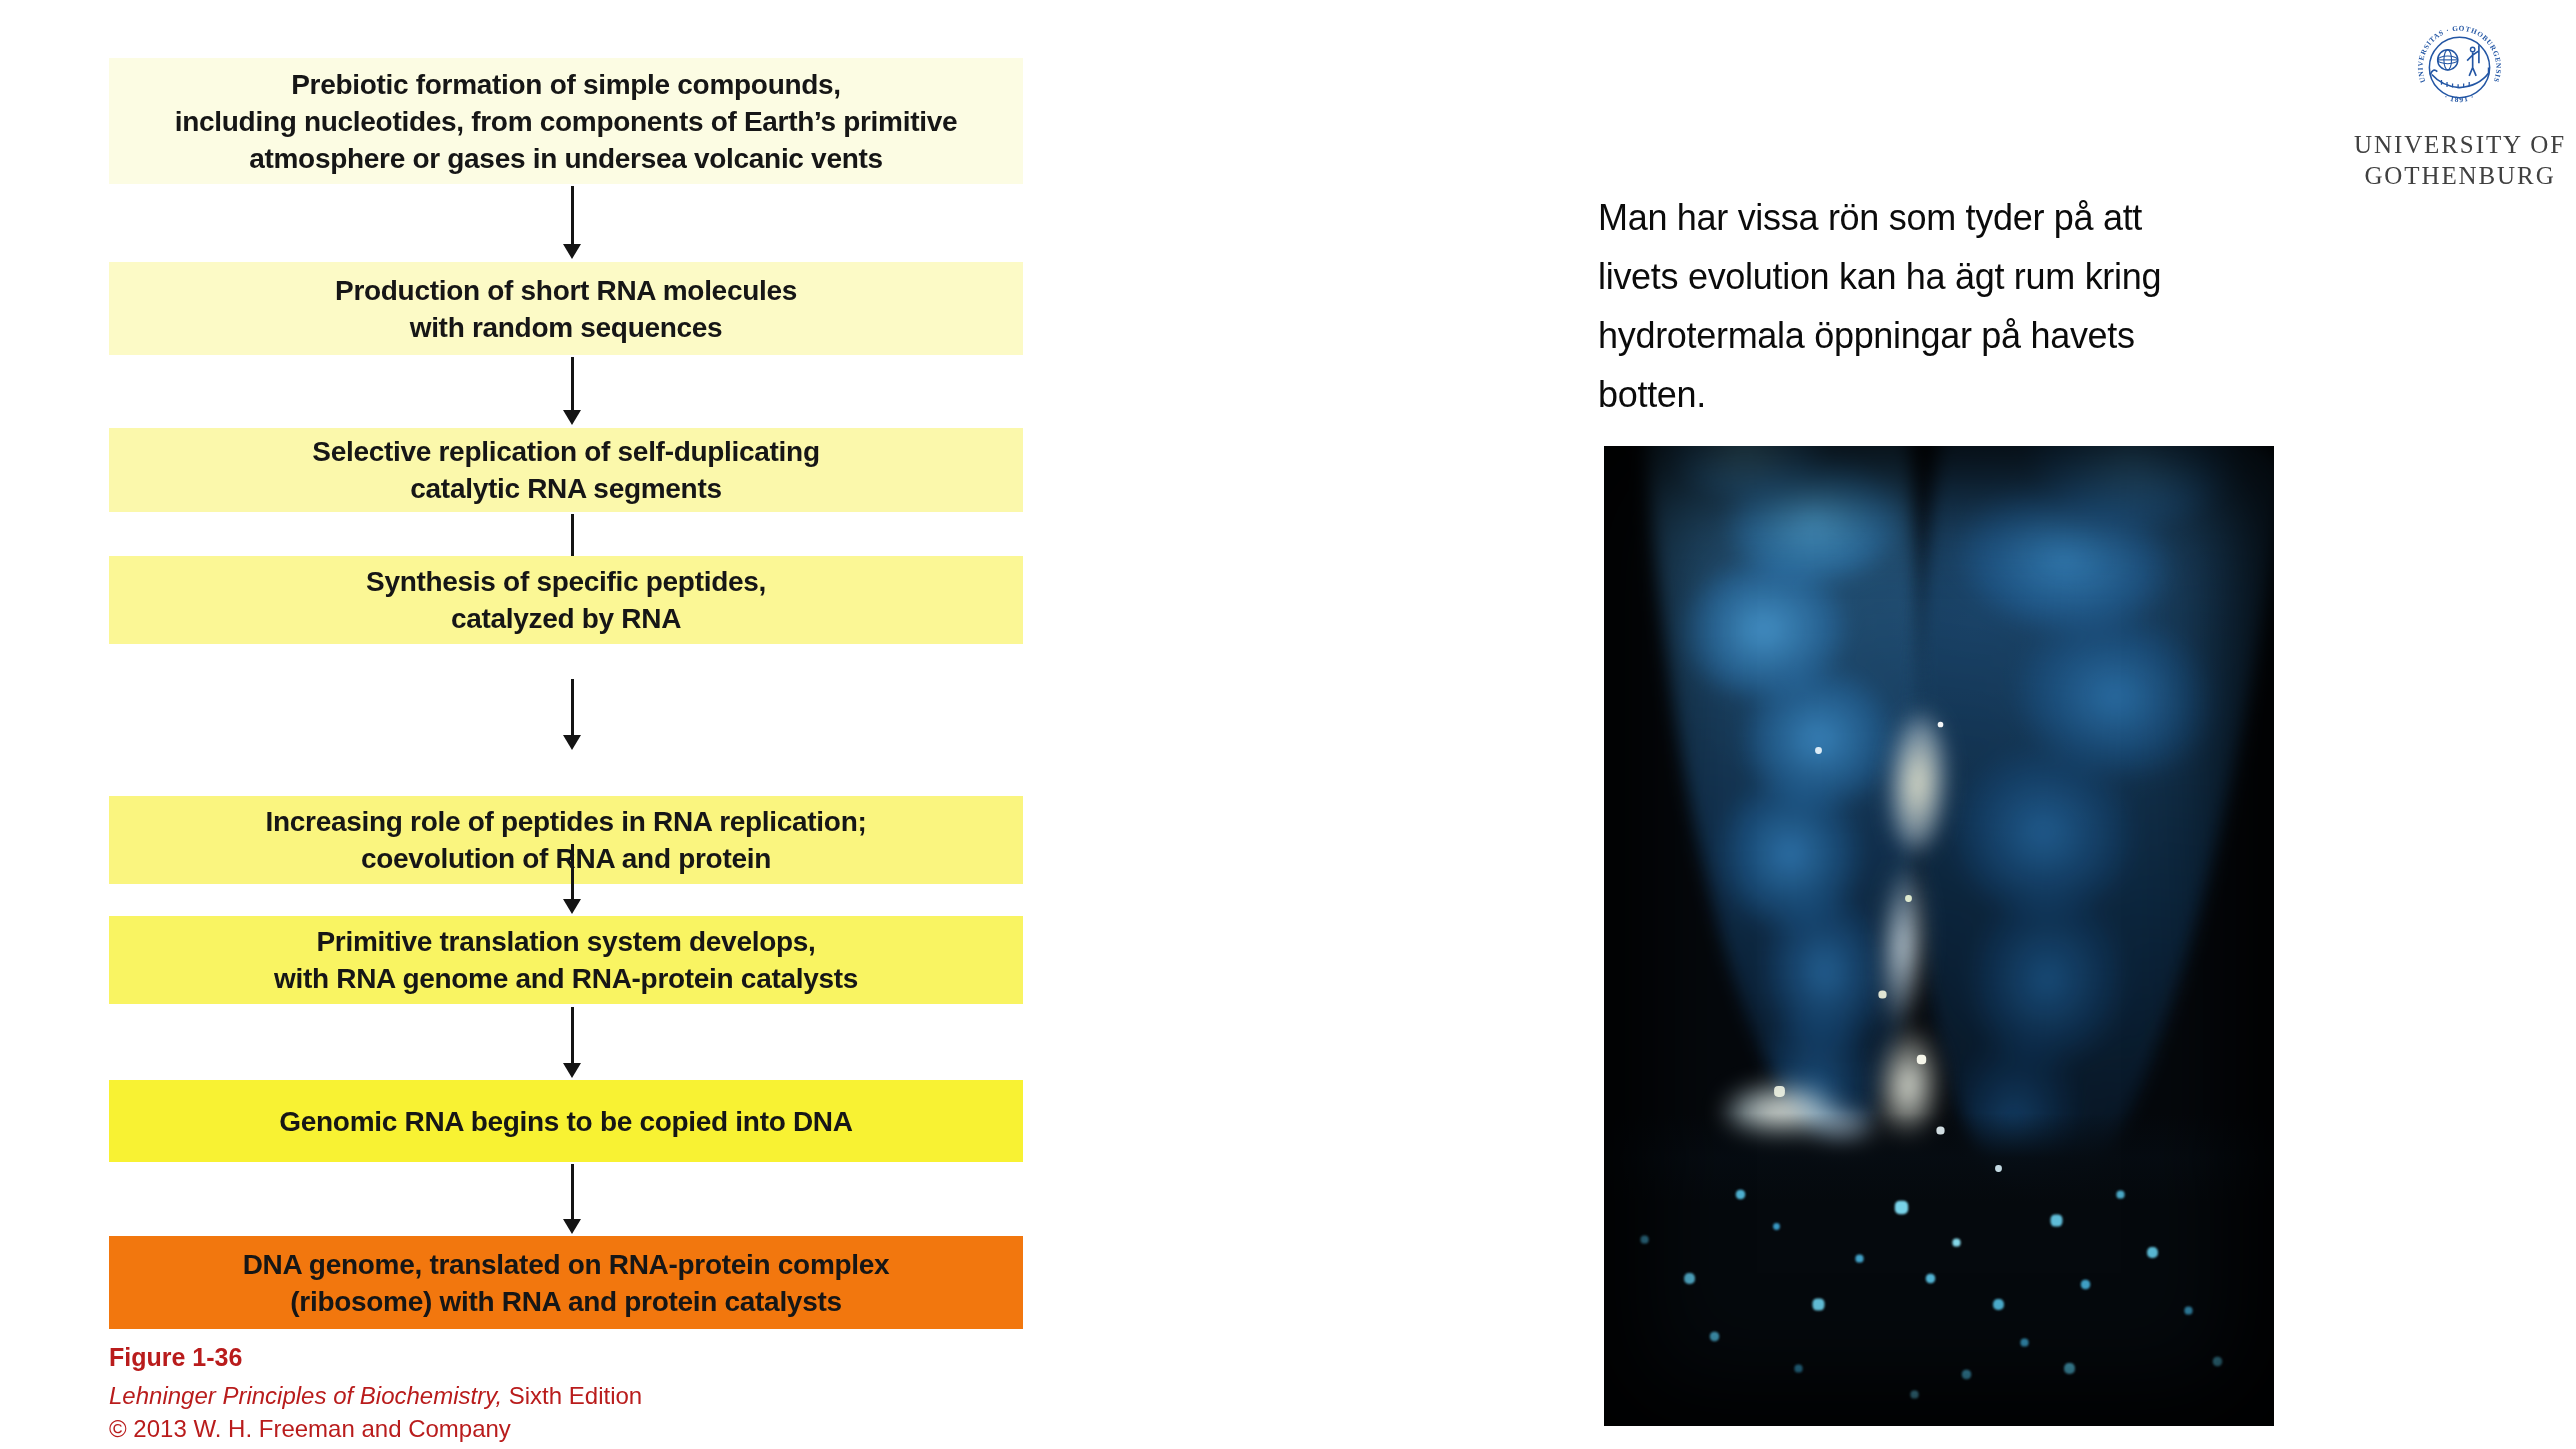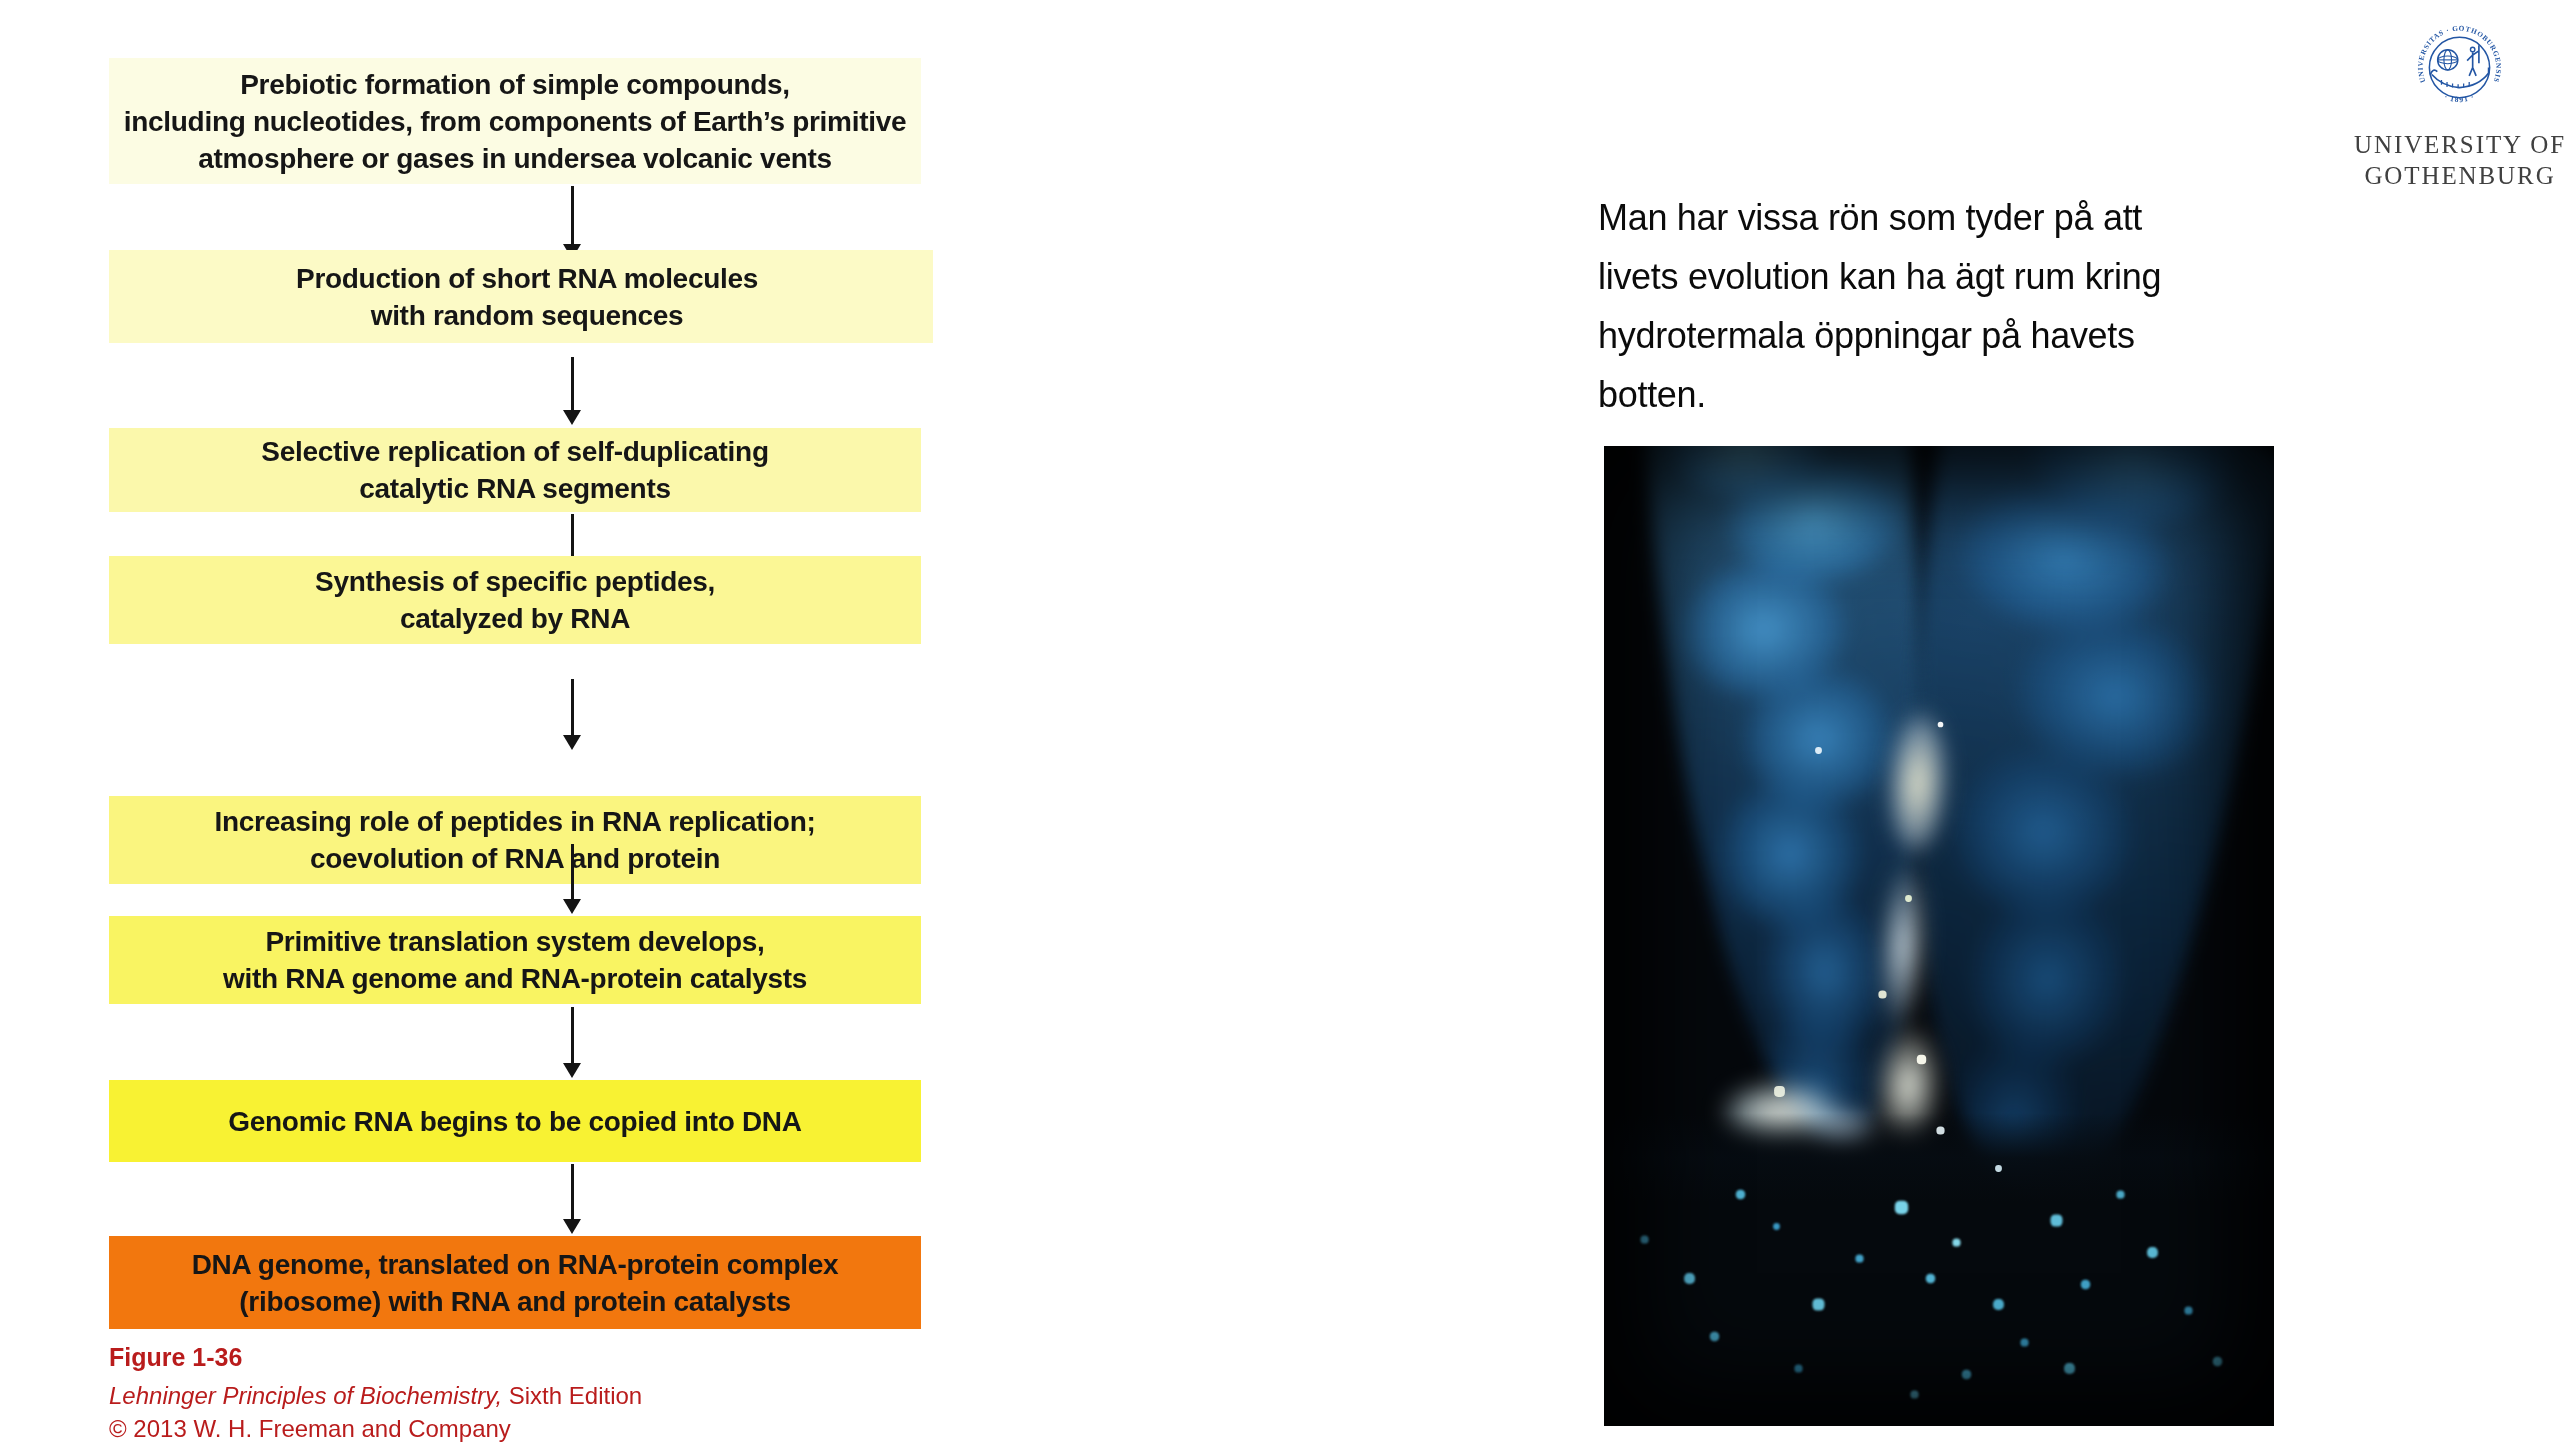--- a/index.html
+++ b/index.html
@@ -1,20 +1,20 @@
 <!DOCTYPE html>
 <html style="font-size:10.3px"><head>
 <meta charset="utf-8">
 <style>
   html,body{margin:0;padding:0;background:#ffffff;}
   #slide{position:relative;width:2576px;height:1449px;background:#ffffff;overflow:hidden;
          font-family:"Liberation Sans", sans-serif;}
 
   
-  .fbox{position:absolute;left:109px;width:812px;display:flex;flex-direction:column;
+  .fbox{position:absolute;left:109px;width:914px;display:flex;flex-direction:column;
         justify-content:center;text-align:center;}
   .fbox .bline{font-weight:700;font-size:28px;line-height:37px;color:#161616;letter-spacing:-0.3px;}
   .arrow{position:absolute;left:562px;width:20.6px;}
   .arrow .shaft{position:absolute;left:9px;top:0;width:2.6px;height:calc(100% - 14px);background:#141414;}
   .arrow .head{position:absolute;left:1.3px;bottom:0;width:0;height:0;
                border-left:9px solid transparent;border-right:9px solid transparent;
                border-top:15.5px solid #141414;}
 
   .caption{position:absolute;left:109px;color:#b91c1c;}
   .cap-fig{top:1343px;font-weight:700;font-size:25px;}
@@ -104,21 +104,21 @@
     <div class="fbox" style="top: 58px; height: 126px; background: rgb(252, 252, 227);">
       <div class="bline">Prebiotic formation of simple compounds,</div>
       <div class="bline">including nucleotides, from components of Earth’s primitive</div>
       <div class="bline">atmosphere or gases in undersea volcanic vents</div>
     </div>
     <div class="arrow" style="top:186px;height:73px;">
         <div class="shaft"></div>
         <div class="head"></div>
       </div>
 
-    <div class="fbox" style="top: 250px; height: 93px; background: rgb(252, 250, 198); padding-left: 12px;">
+    <div class="fbox" style="top: 262px; height: 93px; background: rgb(252, 250, 198);">
       <div class="bline">Production of short RNA molecules</div>
       <div class="bline">with random sequences</div>
     </div>
     <div class="arrow" style="top:357px;height:68px;">
         <div class="shaft"></div>
         <div class="head"></div>
       </div>
 
     <div class="fbox" style="top: 428px; height: 84px; background: rgb(251, 248, 171);">
       <div class="bline">Selective replication of self-duplicating</div>

